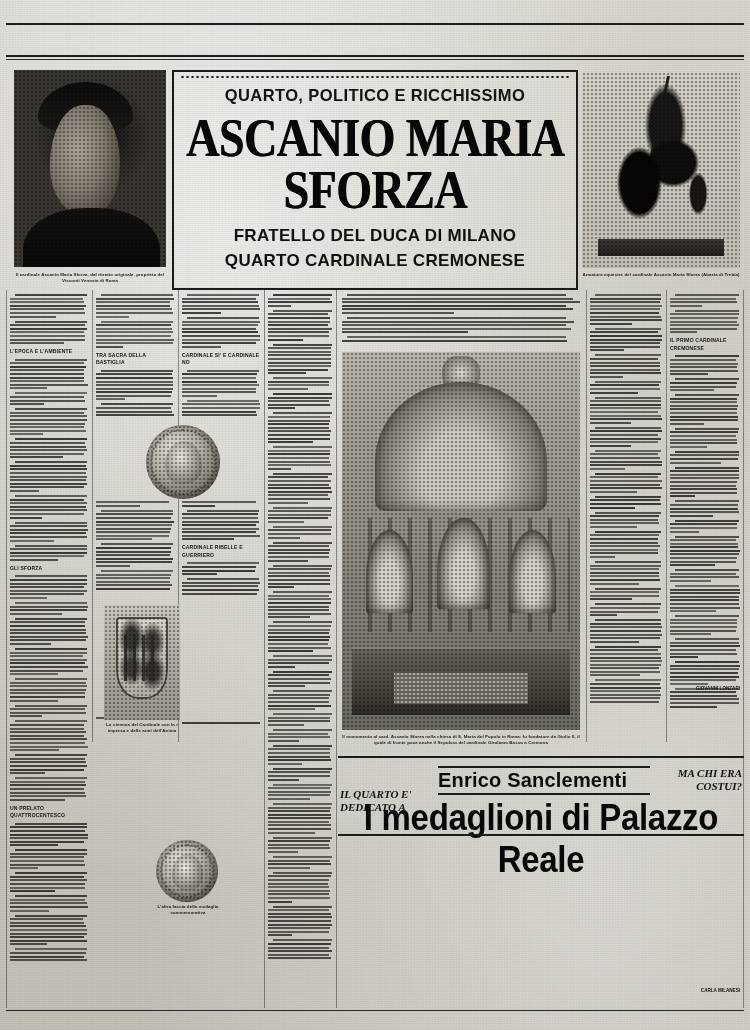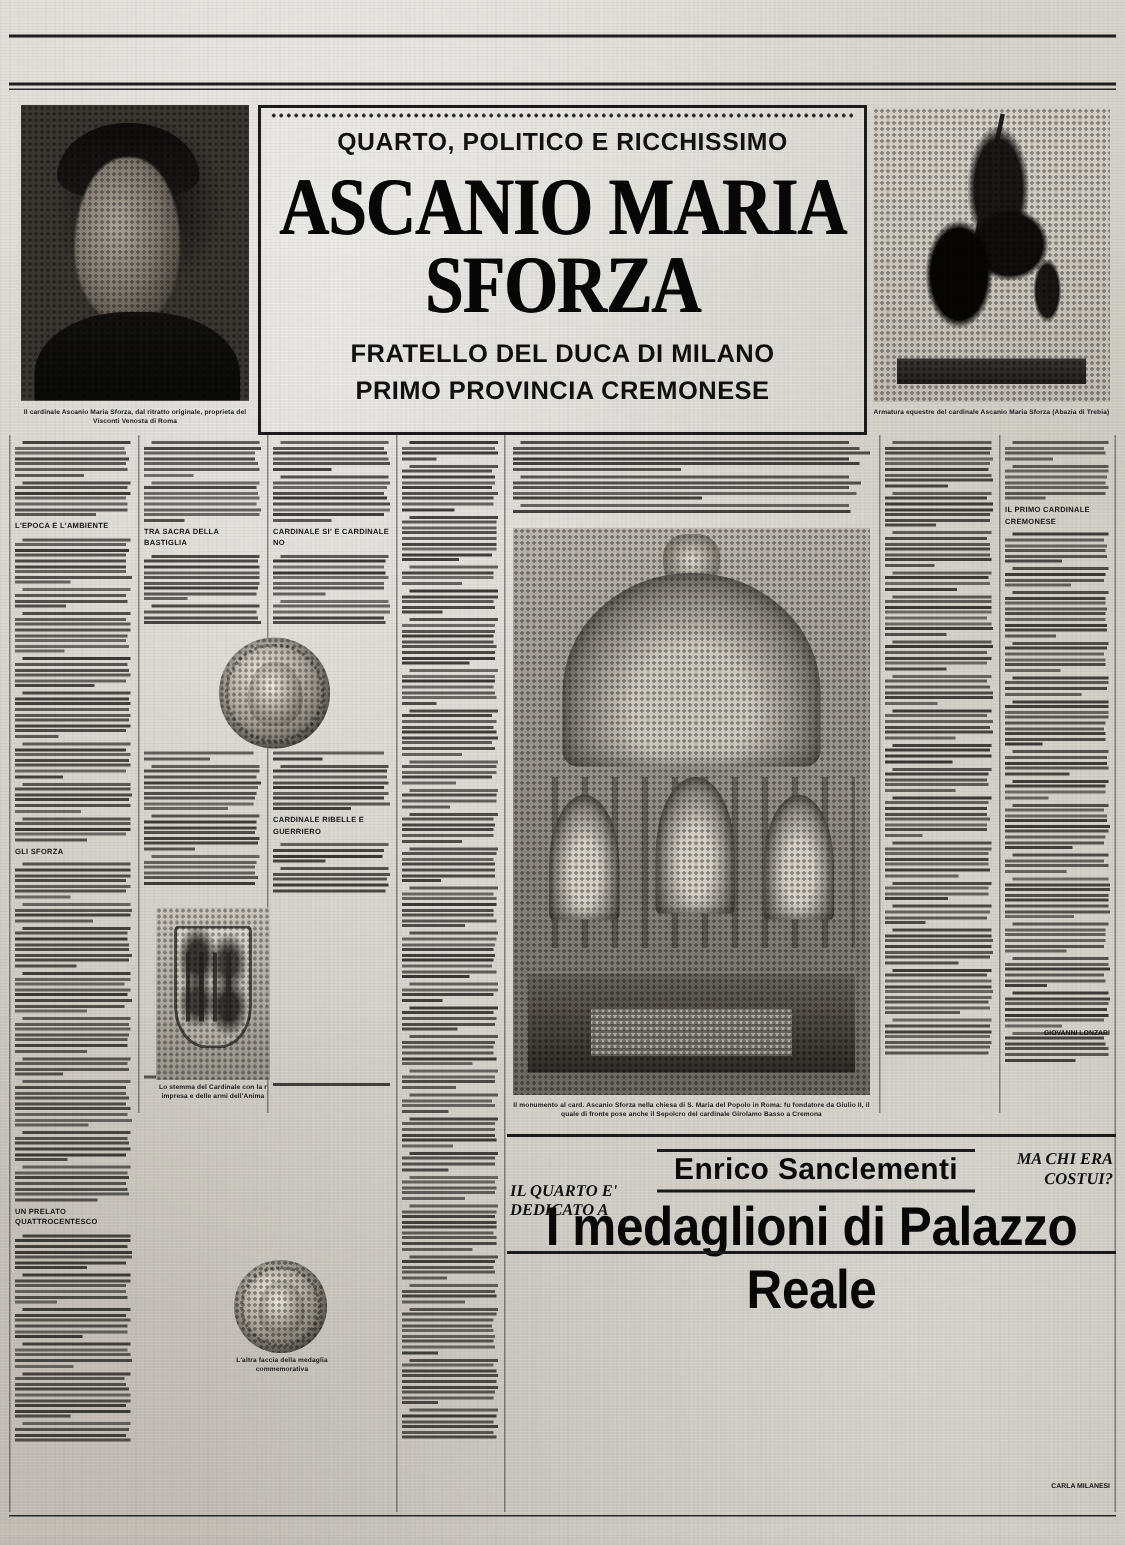--- a/index.html
+++ b/index.html
@@ -211,21 +211,21 @@
   
   .tline{height:2px;margin-bottom:1.6px;background:#2c2a27;opacity:.78;}
   .tline.i{margin-left:5px;}
   .cap{
     font-family:"Liberation Sans",sans-serif;font-size:4.4px;line-height:1.45;
     text-align:center;color:#1a1a1a;font-weight:700;letter-spacing:.1px;
   }
   .feat-left{font-family:"Liberation Serif",serif;font-style:italic;font-weight:700;
     font-size:11px;line-height:1.15;text-align:left;color:#111;}
   .feat-name{font-family:"Liberation Sans",sans-serif;font-weight:700;font-size:20px;
-    text-align:center;letter-spacing:.2px;color:#0b0b0b;}
+    letter-spacing:.2px;color:#0b0b0b;}
   .feat-right{font-family:"Liberation Serif",serif;font-style:italic;font-weight:700;
     font-size:11px;line-height:1.15;text-align:right;color:#111;}
   .feat-title{
     font-family:"Liberation Sans",sans-serif;font-weight:700;font-size:33px;
     text-align:center;color:#080808;letter-spacing:-.3px;transform:scaleY(1.1);
     transform-origin:center;
   }
   .hr-dark{height:2px;background:#1b1b1b;}
 </style>
 </head>
@@ -243,21 +243,21 @@
     <div class="face"></div>
     <div class="shoulder"></div>
   </div>
   <div style="position:absolute;left:6px;top:250px;width:156px;" class="cap">Il cardinale Ascanio Maria Sforza, dal ritratto originale, proprieta del Visconti Venosta di Roma</div>
 
   <div class="headbox" style="left:166px;top:48px;width:402px;height:216px;">
     <div class="dotrule" style="margin:3px 6px 6px;"></div>
     <div class="sub1" style="margin-top:2px;">QUARTO, POLITICO E RICCHISSIMO</div>
     <div class="bigtitle" style="margin-top:14px;">ASCANIO MARIA SFORZA</div>
     <div class="sub2" style="margin-top:18px;">FRATELLO DEL DUCA DI MILANO</div>
-    <div class="sub2" style="margin-top:3px;">PRIMO PROVINCIA CREMONESE</div>
+    <div class="sub2" style="margin-top:3px;">QUARTO CARDINALE CREMONESE</div>
   </div>
 
   <div class="htone equestrian" style="left:576px;top:50px;width:158px;height:196px;">
     <div class="lance"></div>
     <div class="rider"></div>
     <div class="horse"></div>
     <div class="base"></div>
   </div>
   <div style="position:absolute;left:574px;top:250px;width:162px;" class="cap">Armatura equestre del cardinale Ascanio Maria Sforza (Abazia di Trebia)</div>
 

